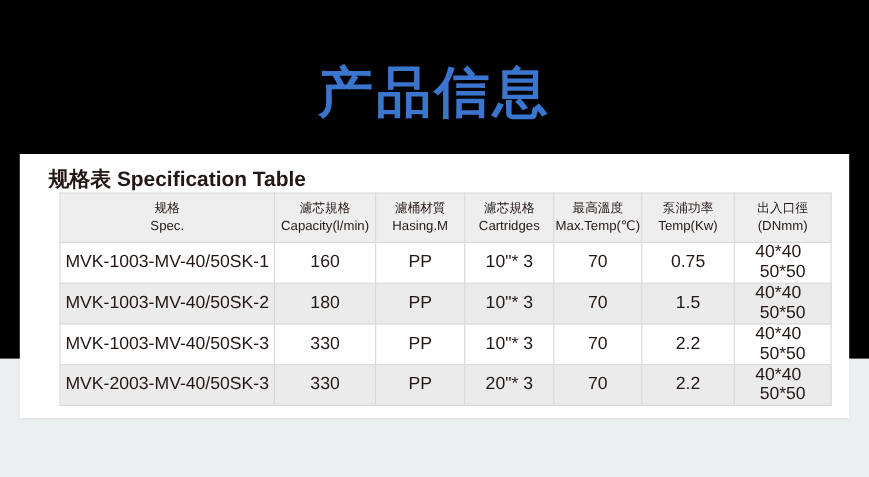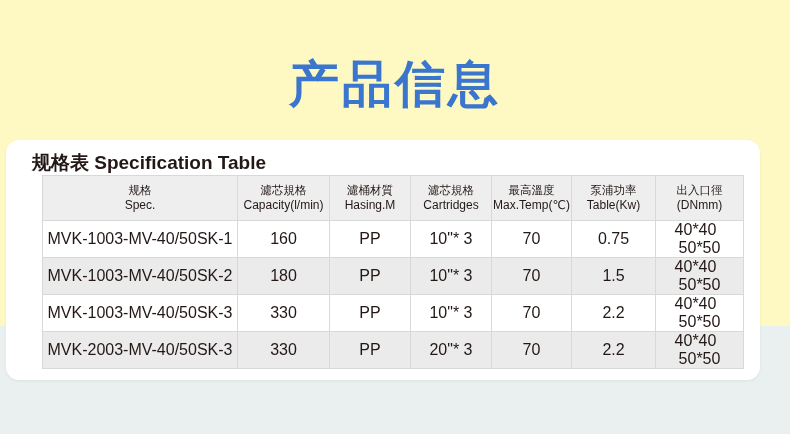--- a/index.html
+++ b/index.html
@@ -10,43 +10,43 @@
     width: 790px;
     height: 434px;
     background: #eaf0f0;
     font-family: "Liberation Sans", "DejaVu Sans", sans-serif;
     overflow: hidden;
   }
   .page {
     position: relative;
     width: 790px;
     height: 326px;
-    background: #fef9c3;
+    background: #000000;
   }
   .page-title {
     position: absolute;
     left: 0;
     top: 55px;
     width: 790px;
     text-align: center;
     font-size: 50px;
     font-weight: bold;
     color: #3a76cd;
     letter-spacing: 3px;
     line-height: 58px;
     white-space: nowrap;
   }
   .card {
     position: absolute;
-    left: 6px;
+    left: 18px;
     top: 140px;
     width: 754px;
     height: 240px;
     background: #ffffff;
-    border-radius: 13px;
+    border-radius: 0;
     box-shadow: 0 1px 3px rgba(0,0,0,0.06);
   }
   .card-title {
     position: absolute;
     left: 26px;
     top: 10px;
     font-size: 19px;
     font-weight: bold;
     color: #231815;
     letter-spacing: 0px;
@@ -139,21 +139,21 @@
           <th>
             <span class="th-cn">濾芯規格</span>
             <span class="th-en">Cartridges</span>
           </th>
           <th>
             <span class="th-cn">最高溫度</span>
             <span class="th-en">Max.Temp(℃)</span>
           </th>
           <th>
             <span class="th-cn">泵浦功率</span>
-            <span class="th-en">Table(Kw)</span>
+            <span class="th-en">Temp(Kw)</span>
           </th>
           <th>
             <span class="th-cn">出入口徑</span>
             <span class="th-en">(DNmm)</span>
           </th>
         </tr>
       </thead>
       <tbody>
 
         <tr>

